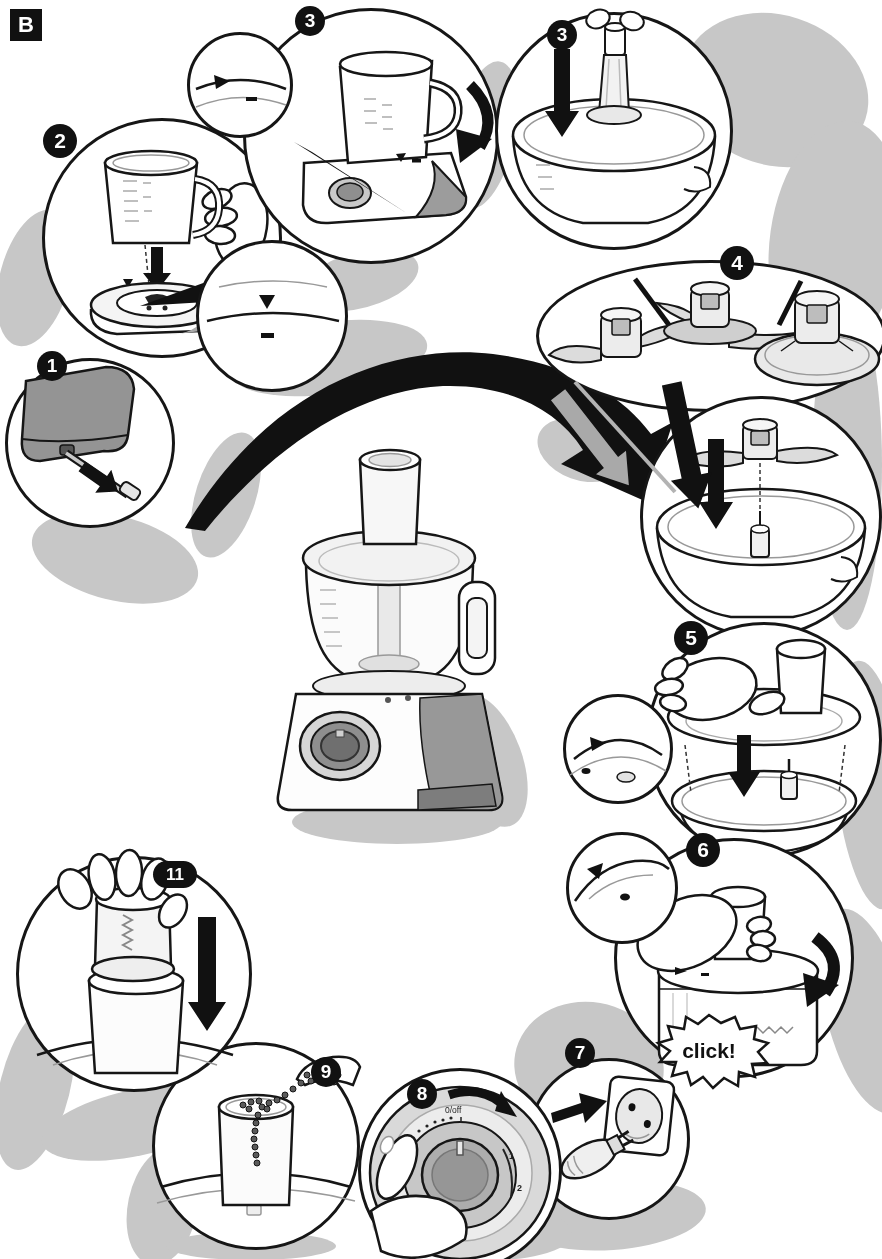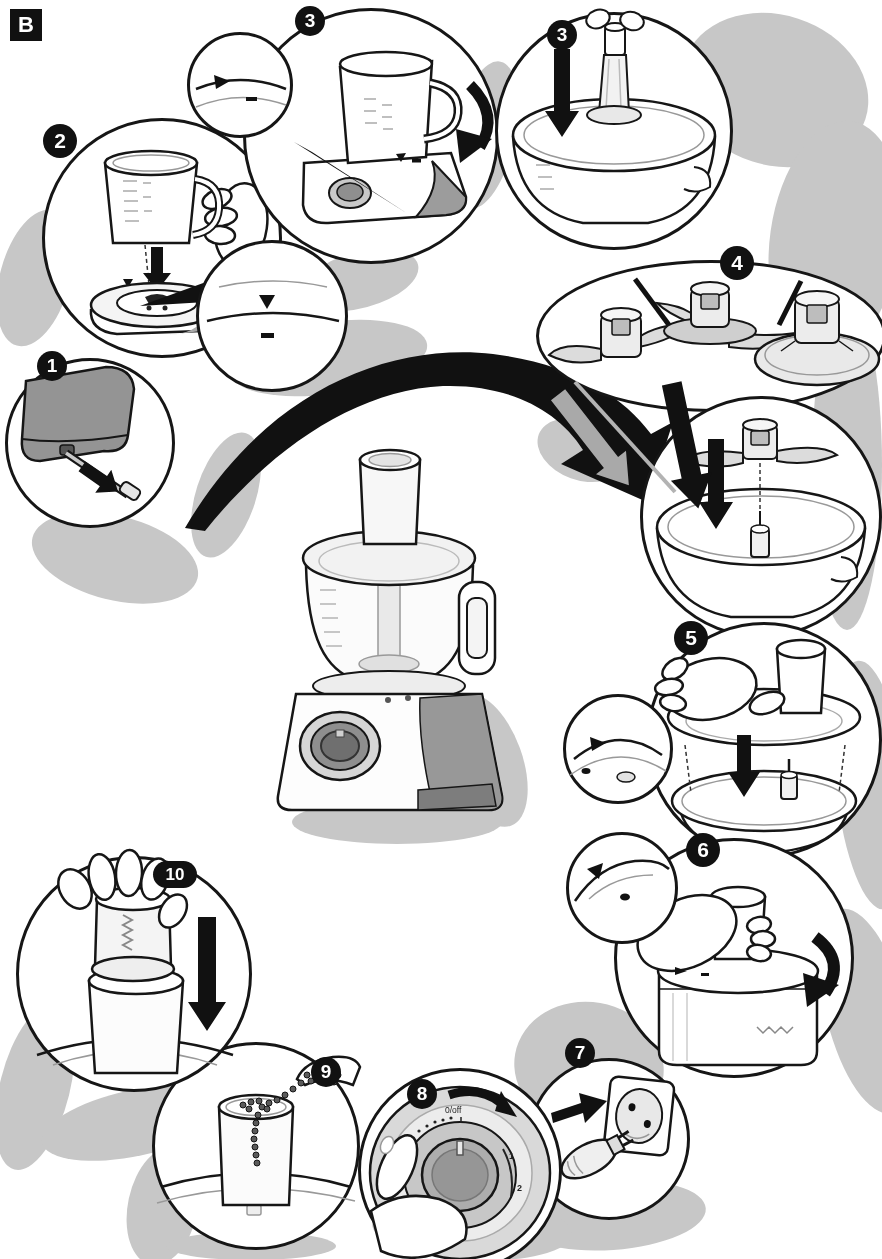--- a/index.html
+++ b/index.html
@@ -373,20 +373,26 @@
   </div>
   <div class="circ detail" style="left:566px;top:832px;width:106px;height:106px">
     <svg width="106" height="106">
       <path d="M6,66 Q30,30 66,26 Q90,24 100,34" fill="none" stroke="#161616" stroke-width="2.5"></path>
       <path d="M20,64 Q46,40 84,40" fill="none" stroke="#999" stroke-width="1.5"></path>
       <polygon points="18,34 34,28 30,44" fill="#111"></polygon>
       <ellipse cx="56" cy="62" rx="5" ry="3.5" fill="#111"></ellipse>
     </svg>
   </div>
 
+  <div class="freesvg" style="left:650px;top:1012px;width:118px;height:78px;z-index:5">
+    <svg width="118" height="78">
+      <polygon fill="#fff" stroke="#161616" stroke-width="2.5" points="59,3 71,11 85,5 90,17 106,14 104,27 118,31 108,40 117,51 102,52 105,65 89,60 88,74 74,66 63,76 53,65 41,73 37,60 22,64 26,50 10,50 20,39 8,31 22,27 18,14 34,17 36,5 48,12"></polygon>
+    </svg>
+    <div id="clicktext">click!</div>
+  </div>
 
   <div class="circ" style="left:528px;top:1058px;width:156px;height:156px">
     <svg width="156" height="156">
       <g transform="rotate(6 108 56)">
         <rect x="76" y="18" width="64" height="74" rx="8" fill="#fff" stroke="#161616" stroke-width="2.5"></rect>
         <ellipse cx="108" cy="55" rx="23" ry="27" fill="#e8e8e8" stroke="#161616" stroke-width="2"></ellipse>
         <ellipse cx="100" cy="47" rx="3.5" ry="4" fill="#111"></ellipse>
         <ellipse cx="117" cy="62" rx="3.5" ry="4" fill="#111"></ellipse>
         <path d="M96,74 q12,8 24,-2" fill="none" stroke="#999" stroke-width="1.5"></path>
       </g>
@@ -535,16 +541,16 @@
   <div class="badge" style="left:565px;top:1038px">
       <span>7</span>
     </div>
   <div class="badge" style="left:407px;top:1079px">
       <span>8</span>
     </div>
   <div class="badge" style="left:311px;top:1057px">
       <span>9</span>
     </div>
   <div class="badge pill" style="left:153px;top:861px">
-      <span>10</span>
+      <span>11</span>
     </div>
 
 </div>
 
 </body></html>

